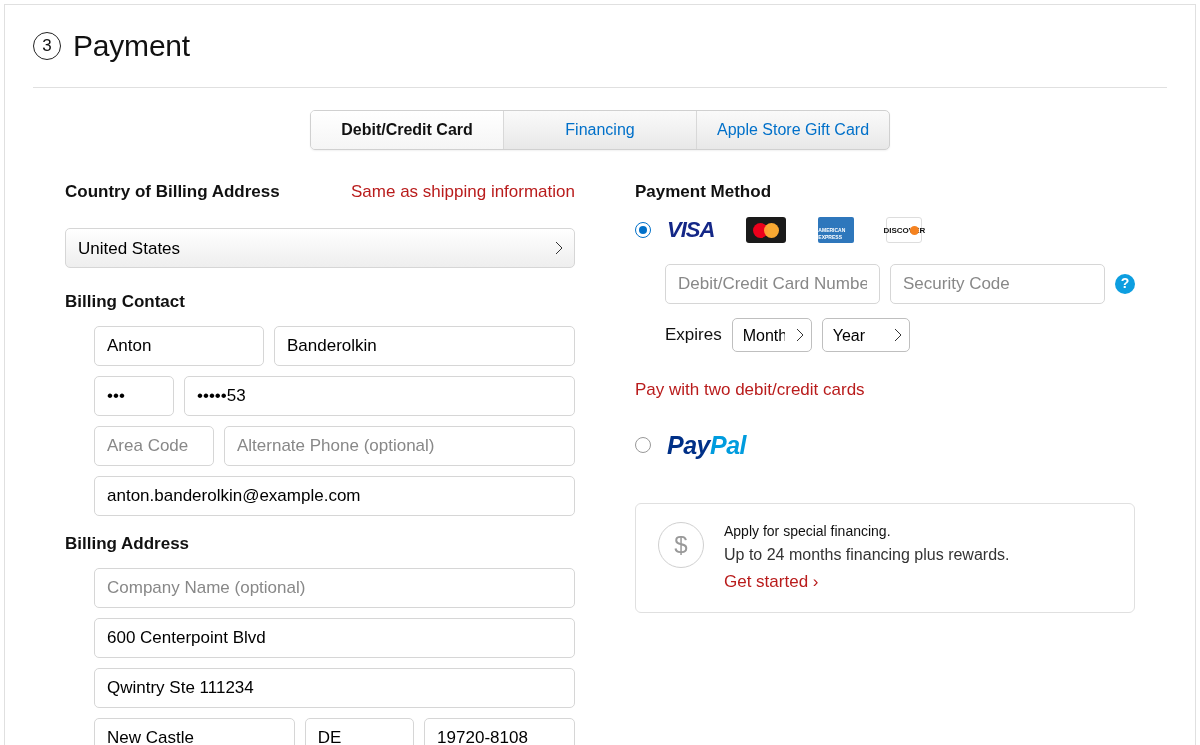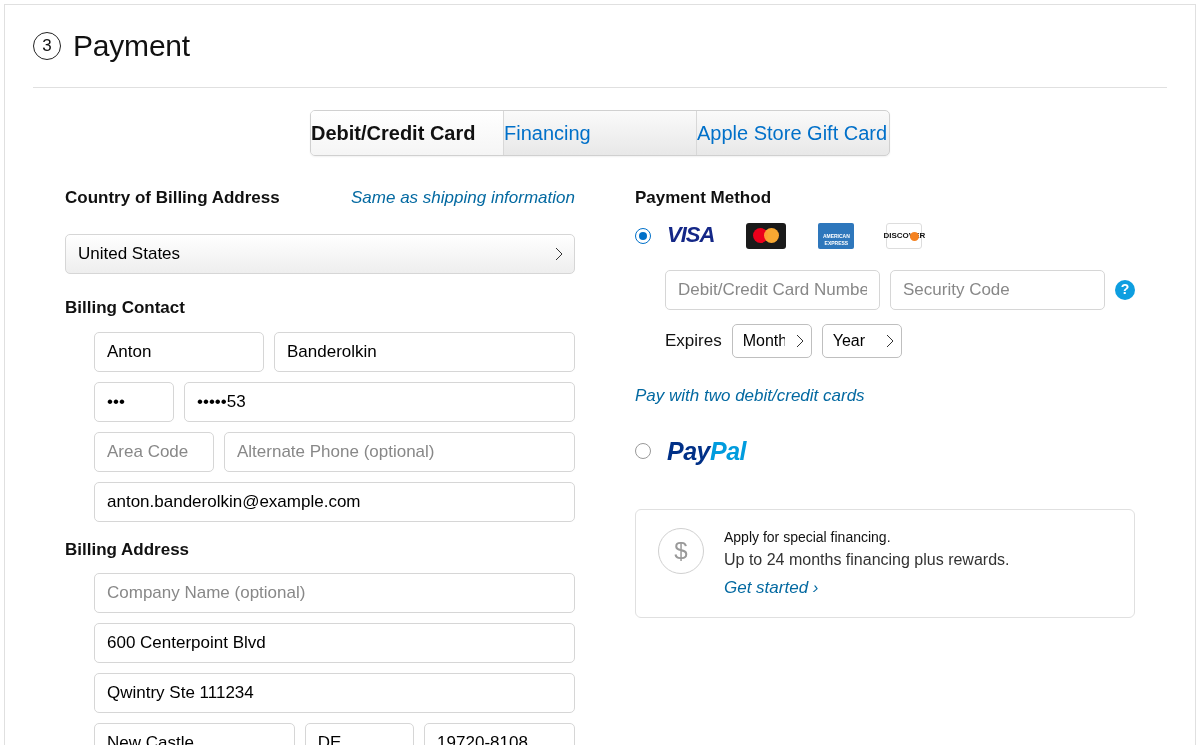--- a/index.html
+++ b/index.html
@@ -41,23 +41,23 @@
     margin: 0 auto 30px auto;
     display: flex;
     border-radius: 5px;
     overflow: hidden;
     border: 1px solid #d0d0d0;
     background: linear-gradient(#fafafa,#e8e8e8);
     box-shadow: 0 1px 2px rgba(0,0,0,.06);
   }
   .seg-btn {
     flex: 1;
-    text-align: left;
+    text-align: center;
     padding: 8px 0;
-    font-size: 20px;
+    font-size: 16px;
     cursor: pointer;
     border-right: 1px solid #d8d8d8;
     color: #0070c9;
   }
   .seg-btn:last-child { border-right: none; }
   .seg-btn.active {
     background: linear-gradient(#fff,#f5f5f5);
     color: #111;
     font-weight: 600;
   }
@@ -70,21 +70,21 @@
   .col-left { flex: 1.02; }
   .col-right { flex: 1; }
 
   .row-head {
     display:flex;
     justify-content: space-between;
     align-items: baseline;
     margin-bottom: 12px;
   }
   h3 { font-size: 17px; font-weight: 700; margin-bottom: 12px; }
-  .link { color: #0369a1; cursor:pointer;font-style:italic; }
+  .link { color: #b91c1c; cursor:pointer; }
 
   .select, .input {
     width: 100%;
     height: 40px;
     border: 1px solid #d6d6d6;
     border-radius: 5px;
     padding: 0 12px;
     font-size: 17px;
     background: #fff;
   }
@@ -117,21 +117,21 @@
   }
   .radio {
     width: 16px; height: 16px; border-radius:50%;
     border: 1px solid #999; background:#fff; display:inline-block;
     position: relative; flex-shrink:0;
   }
   .radio.checked { border-color:#0070c9; }
   .radio.checked::after {
     content:""; position:absolute; inset:3px; border-radius:50%; background:#0070c9;
   }
-  .cards-row { display:flex; align-items:center; gap: 32px; text-align: center; }
+  .cards-row { display:flex; align-items:center; gap: 32px; }
   .card-logo { height: 22px; display:flex; align-items:center; }
   .visa { font-weight:900; font-style:italic; color:#142787; font-size:22px; letter-spacing:-1px;}
   .master {
     width: 40px; height:26px; background:#1a1a1a; border-radius:3px;
     position:relative; display:flex; align-items:center; justify-content:center;
   }
   .master::before, .master::after {
     content:""; width:15px; height:15px; border-radius:50%; position:absolute;
   }
   .master::before{ background:#eb001b; left:7px; }
@@ -162,21 +162,21 @@
   }
   .sel-sm-wrap::after{
     content:""; position:absolute; right:8px; top:50%; transform:translateY(-50%);
     width:8px; height:12px;
     background:
       linear-gradient(45deg, transparent 45%, #333 45% 55%, transparent 55%) top/8px 6px no-repeat,
       linear-gradient(-45deg, transparent 45%, #333 45% 55%, transparent 55%) bottom/8px 6px no-repeat;
     pointer-events:none;
   }
   .sel-sm.month{ width:80px; }
-  .sel-sm.year{ width:80px; }
+  .sel-sm.year{ width:88px; }
 
   .paypal-row { display:flex; align-items:center; gap:16px; margin-bottom:40px;}
   .paypal-logo { font-size:25px; font-weight:800; font-style:italic; letter-spacing:-0.5px;}
   .paypal-logo .p1{ color:#003087; }
   .paypal-logo .p2{ color:#009cde; }
 
   .promo-box {
     border:1px solid #e0e0e0; border-radius:6px;
     padding:18px 22px;
     display:flex; gap:20px; align-items:flex-start;

